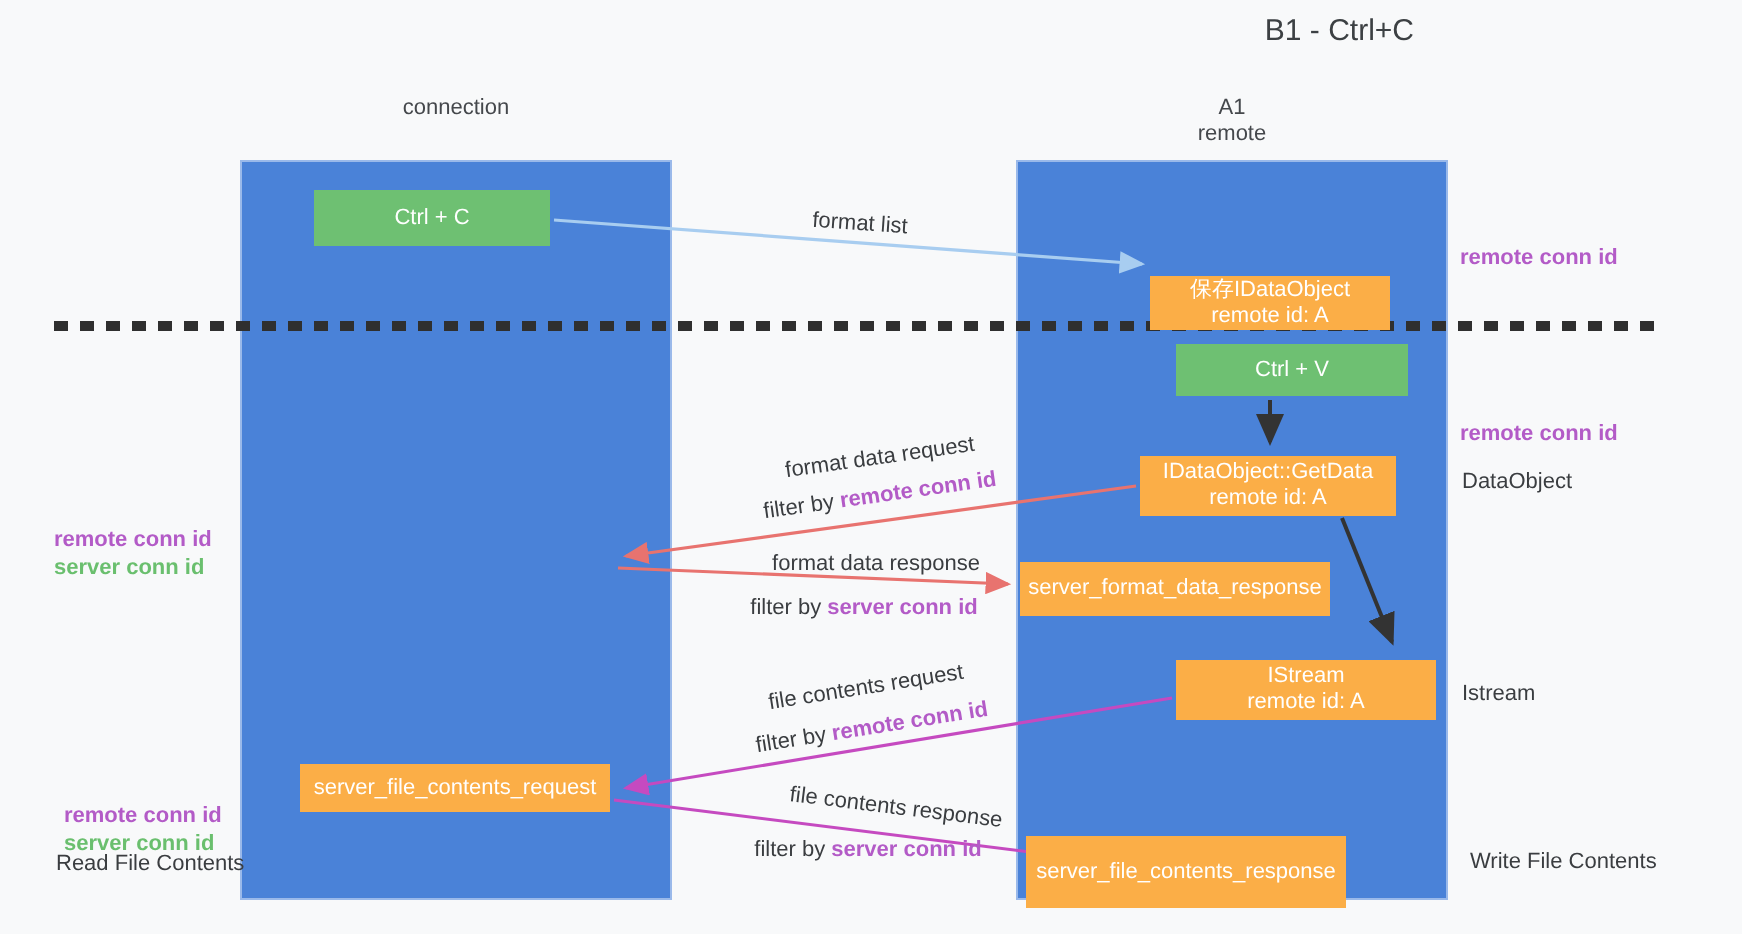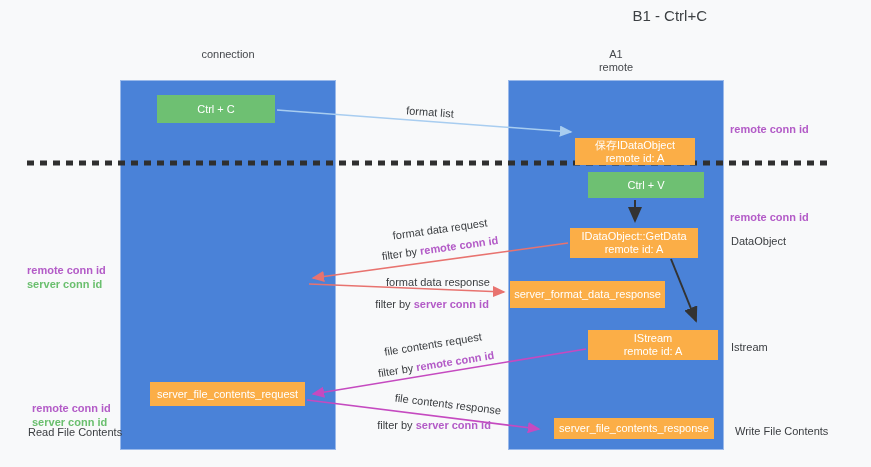--- a/index.html
+++ b/index.html
@@ -115,21 +115,21 @@
 
   <div class="node node-orange" style="left:588px;top:330px;width:130px;height:30px;">
     <span>IStream</span>
     <span>remote id: A</span>
   </div>
 
   <div class="node node-orange" style="left:150px;top:382px;width:155px;height:24px;">
     <span>server_file_contents_request</span>
   </div>
 
-  <div class="node node-orange" style="left:554px;top:418px;width:160px;height:21px;">
+  <div class="node node-orange" style="left:513px;top:418px;width:160px;height:36px;">
     <span>server_file_contents_response</span>
   </div>
 
   <div class="lbl rot-p4" style="left:430px;top:112px;">format list</div>
 
   <div class="lbl rot-n8" style="left:440px;top:229px;">format data request</div>
   <div class="lbl rot-n8" style="left:440px;top:248px;">
     <span class="plain">filter by</span>
     <span class="purple">remote conn id</span>
   </div>

